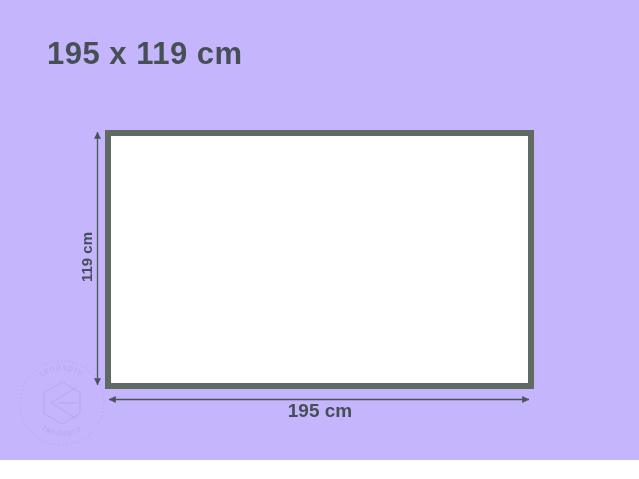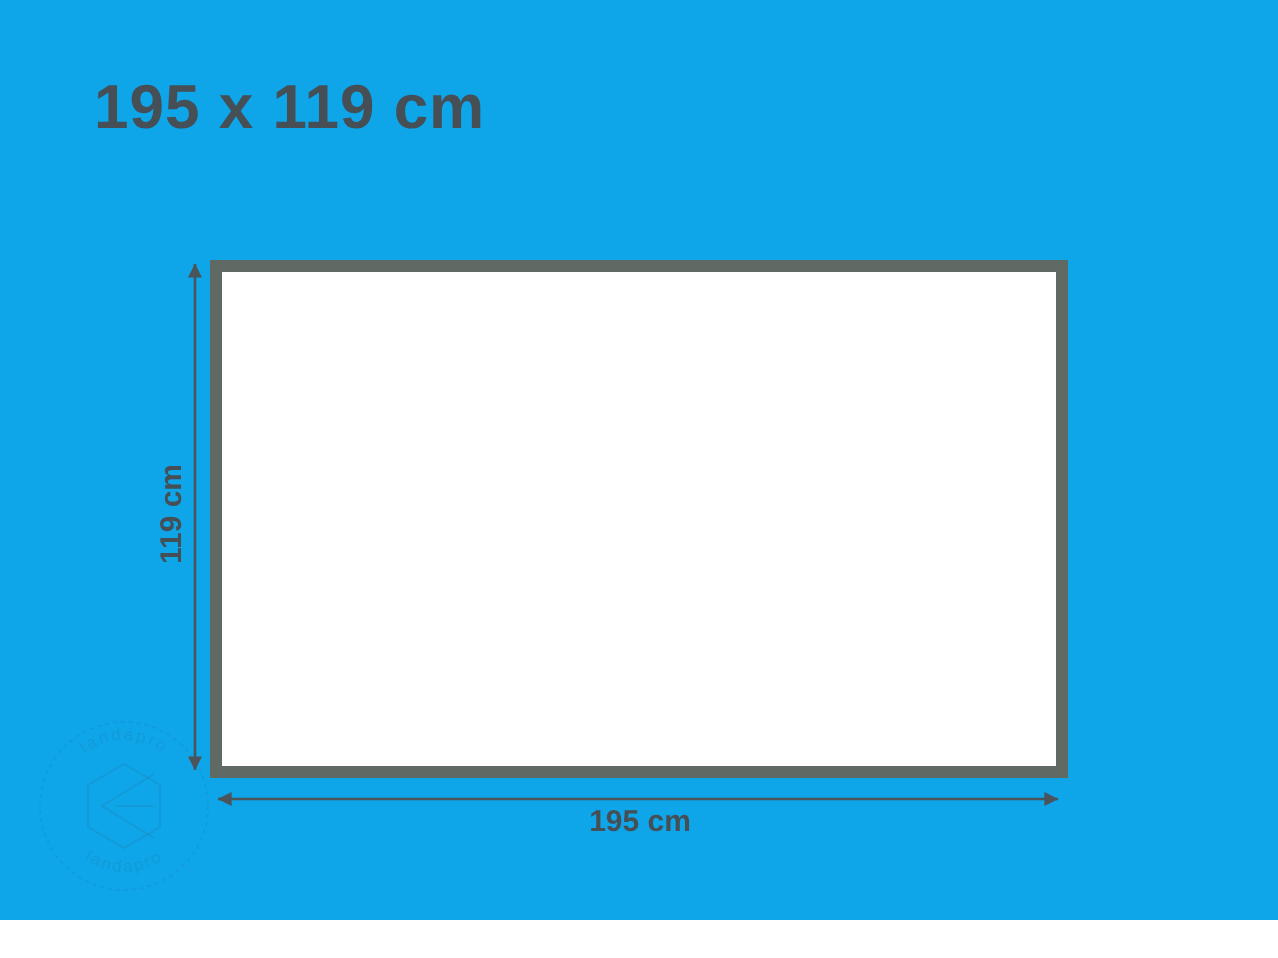--- a/index.html
+++ b/index.html
@@ -10,21 +10,21 @@
   body {
     width: 639px;
     height: 479px;
     overflow: hidden;
     font-family: "Liberation Sans", sans-serif;
   }
   .canvas {
     position: relative;
     width: 639px;
     height: 460px;
-    background: #0ea5e9;
+    background: #c4b5fd;
   }
   .title {
     position: absolute;
     left: 47px;
     top: 38px;
     margin: 0;
     font-size: 31px;
     line-height: 1;
     font-weight: 700;
     letter-spacing: 0.5px;
@@ -64,21 +64,21 @@
     font-size: 15px;
     font-weight: 700;
     color: var(--label-text, #454f55);
     white-space: nowrap;
   }
   .hlabel {
     position: absolute;
     left: 320px;
     top: 411px;
     transform: translate(-50%, -50%);
-    font-size: 15px;
+    font-size: 19px;
     font-weight: 700;
     color: var(--label-text, #454f55);
     white-space: nowrap;
   }
   .wm-stroke {
     fill: none;
     stroke: var(--watermark, rgba(70,70,70,0.10));
     stroke-width: 1;
   }
   .wm-circle {

